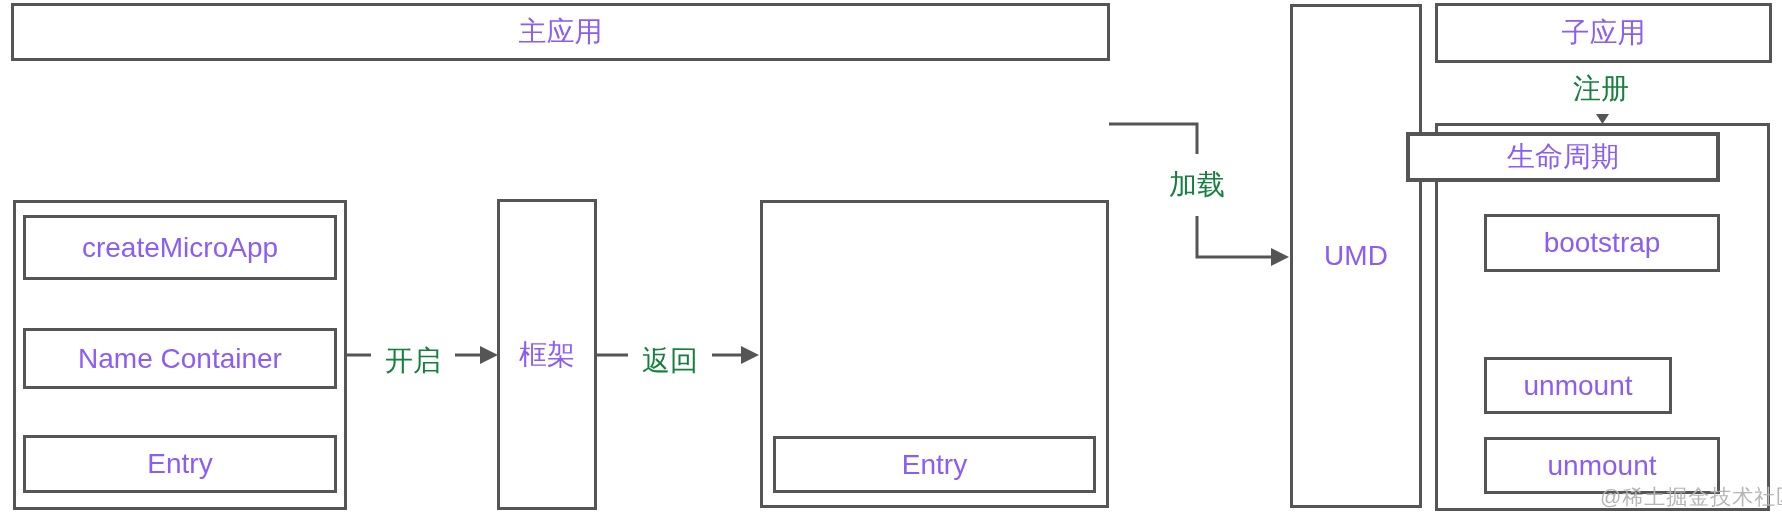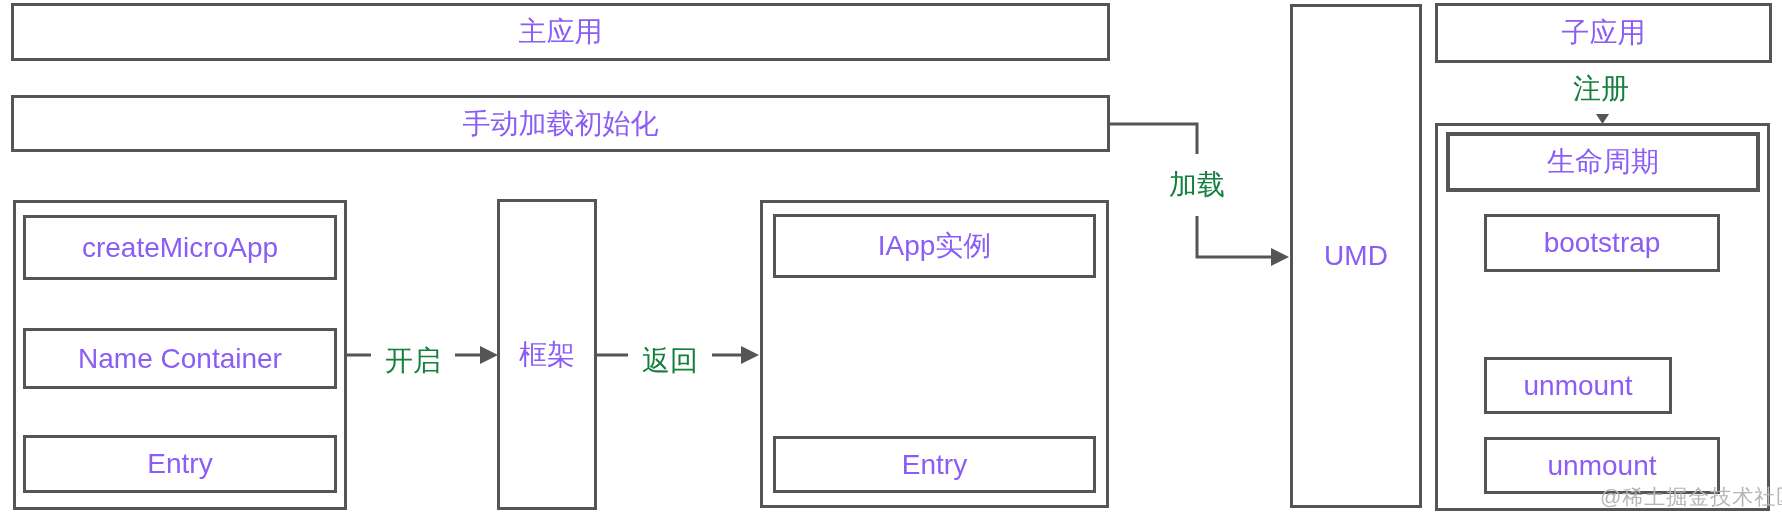--- a/index.html
+++ b/index.html
@@ -53,38 +53,36 @@
     letter-spacing: 1px;
     white-space: nowrap;
   }
 </style>
 </head>
 <body>
 
 <div class="canvas">
 
   <div class="box" style="left:11px; top:3px; width:1099px; height:58px;">主应用</div>
-  <div class="box" style="left:11px; top:95px; width:1099px; height:57px;">手动加载初始化</div>
 
   <div class="box group" style="left:13px; top:200px; width:334px; height:310px;"></div>
   <div class="box" style="left:23px; top:215px; width:314px; height:65px;">createMicroApp</div>
   <div class="box" style="left:23px; top:328px; width:314px; height:61px;">Name Container</div>
   <div class="box" style="left:23px; top:435px; width:314px; height:58px;">Entry</div>
 
   <div class="box" style="left:497px; top:199px; width:100px; height:311px;">框架</div>
 
   <div class="box group" style="left:760px; top:200px; width:349px; height:308px;"></div>
-  <div class="box" style="left:773px; top:214px; width:323px; height:64px;">IApp实例</div>
   <div class="box" style="left:773px; top:436px; width:323px; height:57px;">Entry</div>
 
   <div class="box" style="left:1290px; top:4px; width:132px; height:504px;">UMD</div>
 
   <div class="box" style="left:1435px; top:3px; width:337px; height:60px;">子应用</div>
   <div class="box group" style="left:1435px; top:123px; width:335px; height:388px;"></div>
-  <div class="box thick" style="left:1446px; top:132px; width:314px; height:60px;">生命周期</div>
+  <div class="box thick" style="left:1406px; top:132px; width:314px; height:50px;">生命周期</div>
   <div class="box" style="left:1484px; top:214px; width:236px; height:58px;">bootstrap</div>
   <div class="box" style="left:1484px; top:357px; width:188px; height:57px;text-align:right;">unmount</div>
   <div class="box" style="left:1484px; top:437px; width:236px; height:57px;">unmount</div>
 
   <svg class="connectors" viewBox="0 0 1782 514" xmlns="http://www.w3.org/2000/svg">
 
     <line x1="347" y1="355" x2="481" y2="355" stroke="#555555" stroke-width="3"></line>
     <polygon points="480,346 498,355 480,364" fill="#555555"></polygon>
 
     <line x1="597" y1="355" x2="742" y2="355" stroke="#555555" stroke-width="3"></line>

